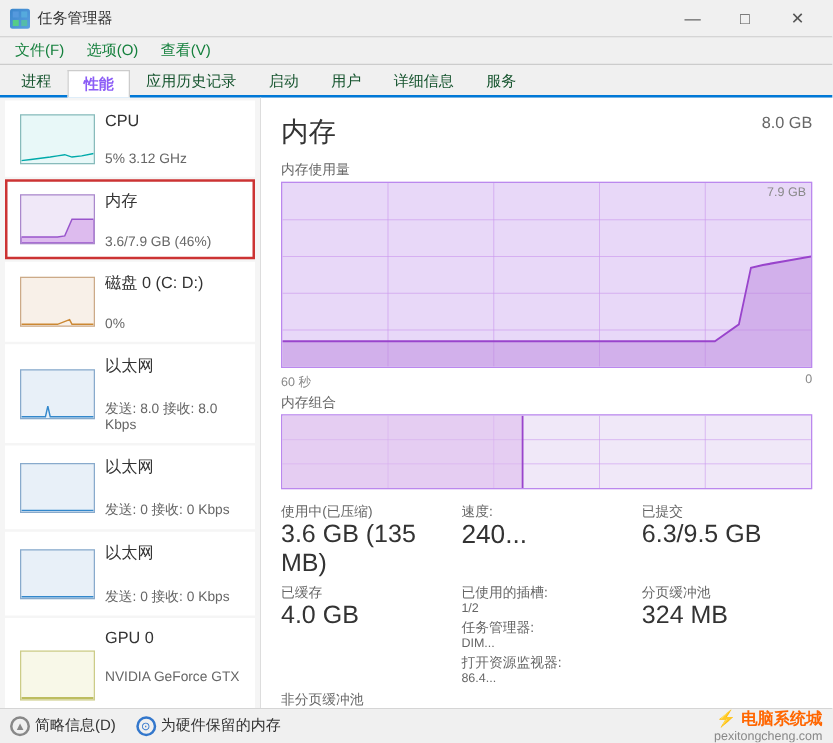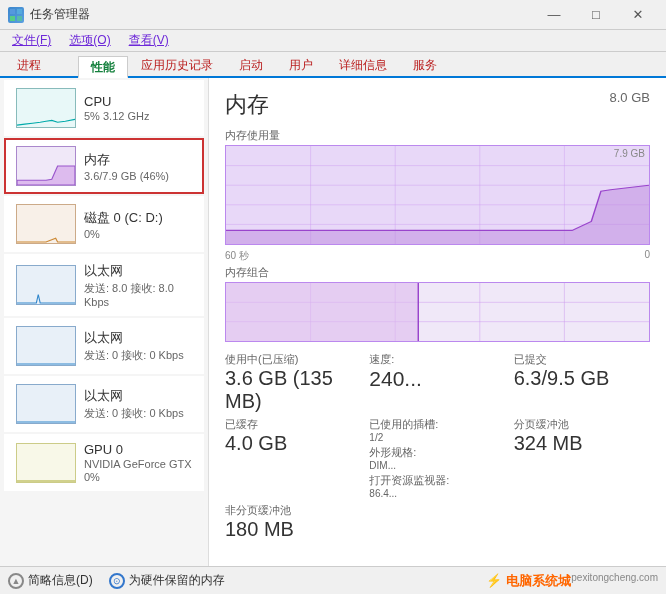--- a/index.html
+++ b/index.html
@@ -61,54 +61,52 @@
       display: flex;
       align-items: center;
       padding: 0 4px;
       background: #f0f0f0;
       border-bottom: 1px solid #ccc;
       gap: 2px;
     }
     .menu-item {
       padding: 2px 8px;
       font-size: 12px;
-      color: #6d28d9;
+      color: #15803d;
       cursor: pointer;
-      text-decoration: underline;
     }
 
     
     .tab-bar {
       height: 26px;
       display: flex;
       align-items: flex-end;
       padding: 0 4px;
       background: #f0f0f0;
       border-bottom: 2px solid #0078d7;
     }
     .tab {
       padding: 3px 12px;
       font-size: 12px;
-      color: #b91c1c;
+      color: #14532d;
       cursor: pointer;
       border: 1px solid transparent;
       border-bottom: none;
       height: 22px;
       display: flex;
       align-items: center;
     }
     .tab.active {
       background: white;
       border: 1px solid #ccc;
       border-bottom: 1px solid white;
-      color: #15803d;
+      color: #8b5cf6;
       font-weight: bold;
       margin-bottom: -2px;
       z-index: 1;
-      margin-left: 24px;
     }
 
     
     .main-content {
       display: flex;
       height: calc(594px - 30px - 22px - 26px - 28px);
     }
 
     
     .left-panel {
@@ -143,21 +141,21 @@
     .perf-item-graph.cpu { background: #e8f8f8; border-color: #88bbbb; }
     .perf-item-graph.mem { background: #f0e8f8; border-color: #aa88cc; }
     .perf-item-graph.disk { background: #f8f0e8; border-color: #ccaa88; }
     .perf-item-graph.eth1 { background: #e8f0f8; border-color: #88aacc; }
     .perf-item-graph.eth2 { background: #e8f0f8; border-color: #88aacc; }
     .perf-item-graph.eth3 { background: #e8f0f8; border-color: #88aacc; }
     .perf-item-graph.gpu { background: #f8f8e8; border-color: #cccc88; }
 
     .perf-item-info { flex: 1; }
     .perf-item-name { font-size: 13px; font-weight: 500; color: #333; }
-    .perf-item-value { font-size: 11px; color: #666; margin-top: 1px; }
+    .perf-item-value { font-size: 11px; color: #666; margin-top: 18px; }
 
     
     .right-panel {
       flex: 1;
       background: white;
       padding: 12px 16px;
       overflow-y: auto;
     }
     .right-header {
       display: flex;
@@ -176,21 +174,21 @@
       text-align: right;
     }
 
     
     .chart-label {
       font-size: 11px;
       color: #666;
       margin-bottom: 2px;
     }
     .chart-area {
-      height: 100px;
+      height: 149px;
       background: #e8d8f8;
       border: 1px solid #bb88ee;
       margin-bottom: 4px;
       position: relative;
       overflow: hidden;
     }
     .chart-time-labels {
       display: flex;
       justify-content: space-between;
       font-size: 10px;
@@ -481,21 +479,21 @@
       </div>
 
       <div>
         <div class="stat-label">已缓存</div>
         <div class="stat-value">4.0 GB</div>
       </div>
 
       <div>
         <div class="stat-label">已使用的插槽:</div>
         <div class="stat-sub">1/2</div>
-        <div class="stat-label" style="margin-top:2px;">外形规格:</div>
+        <div class="stat-label" style="margin-top:2px;">任务管理器:</div>
         <div class="stat-sub">DIM...</div>
         <div class="stat-label" style="margin-top:2px;">打开资源监视器:</div>
         <div class="stat-sub">86.4...</div>
       </div>
 
       <div>
         <div class="stat-label">分页缓冲池</div>
         <div class="stat-value">324 MB</div>
       </div>
 
@@ -513,20 +511,20 @@
   <div class="bottom-left">
     <div class="bottom-btn">
       <div class="icon-circle">▲</div>
       <span>简略信息(D)</span>
     </div>
     <div class="bottom-btn">
       <div style="width:16px;height:16px;border-radius:50%;border:2px solid #3377cc;display:flex;align-items:center;justify-content:center;font-size:9px;color:#3377cc;">⊙</div>
       <span>为硬件保留的内存</span>
     </div>
   </div>
-  <div style="display:flex;flex-direction:row;">
+  <div style="display:flex;flex-direction:column;align-items:flex-end;">
     <div class="watermark">
       <span style="color:#3388dd;">⚡</span>
       <span>电脑系统城</span>
     </div>
     <div style="font-size:10px;color:#888;">pexitongcheng.com</div>
   </div>
 </div>
 
 </body></html>

